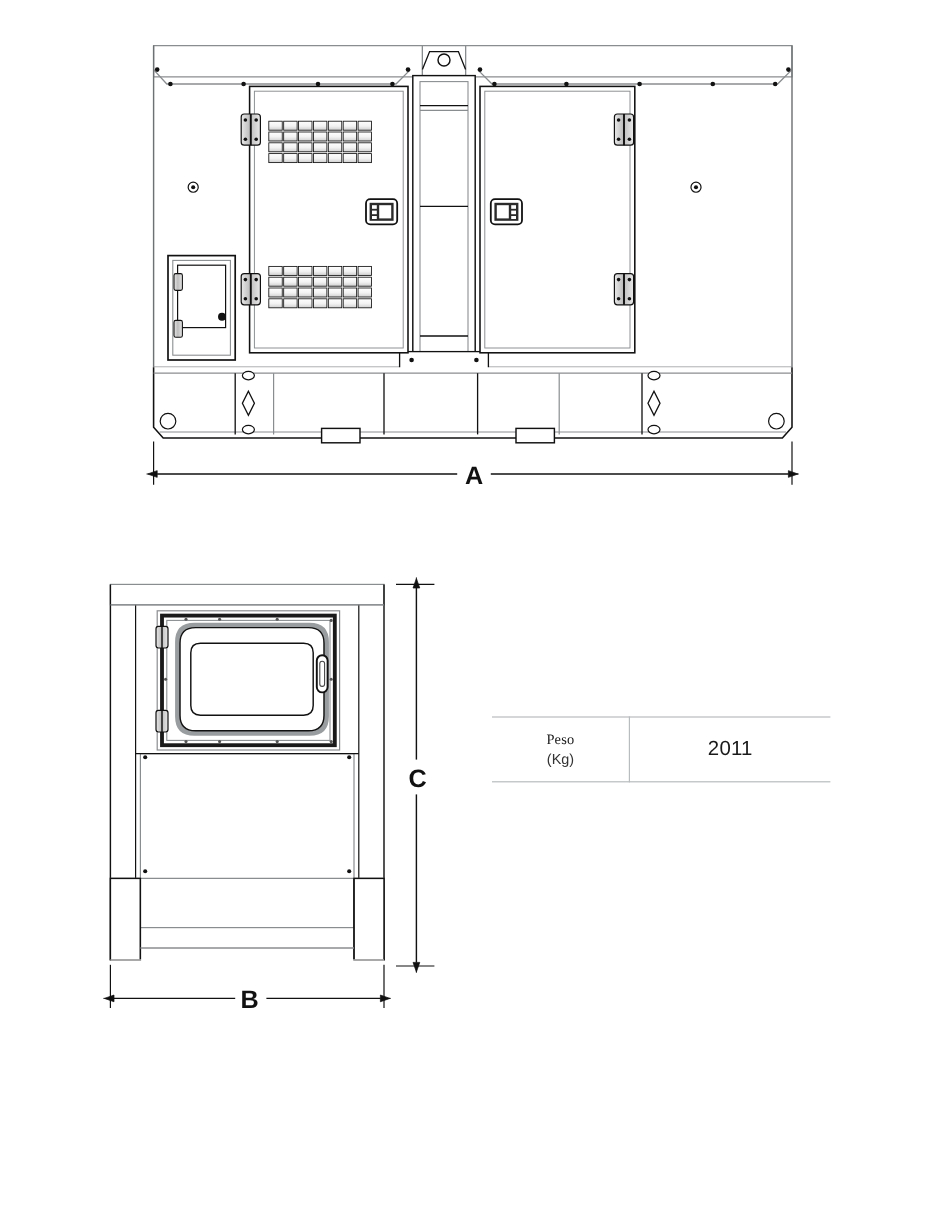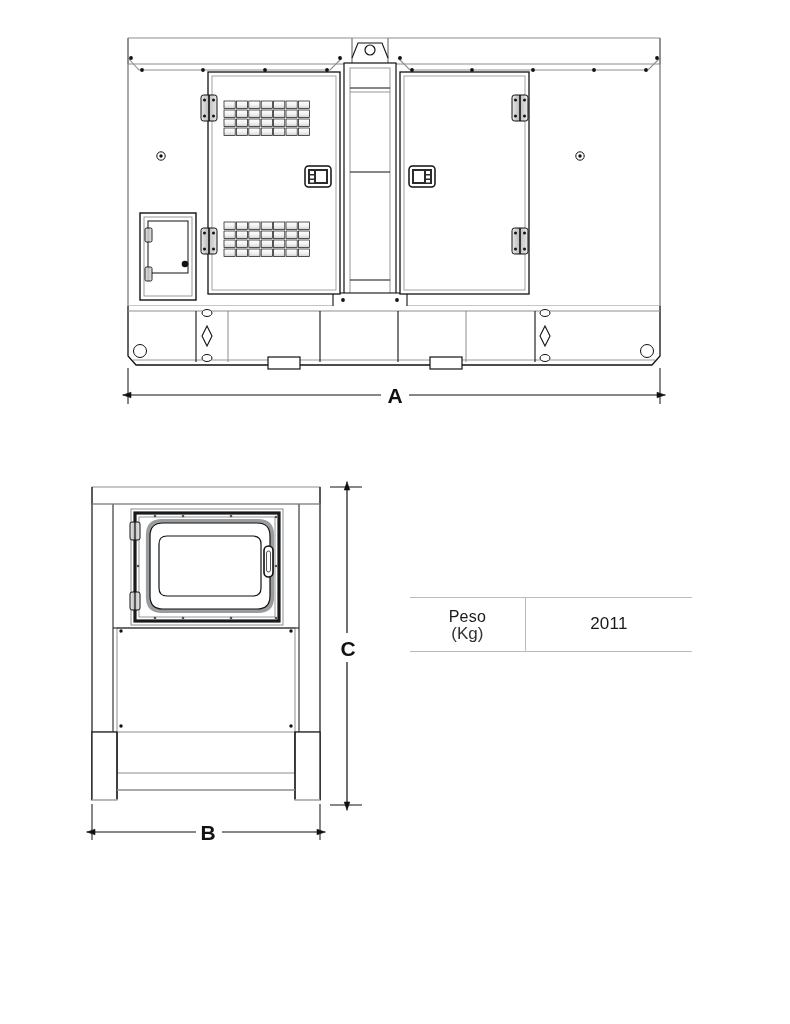--- a/index.html
+++ b/index.html
@@ -53,27 +53,28 @@
   }
   #spec-table td.label-cell {
     width: 113px;
     border-right: 1px solid #b9bcbe;
   }
   #spec-table td.value-cell {
     width: 169px;
   }
   .lbl-main {
     display: block;
-    font-size: 16px;
+    font-size: 12px;
     line-height: 19px;
     letter-spacing: 0.2px;
+    font-family: Liberation Serif, serif;
   }
   .lbl-unit {
     display: block;
-    font-size: 17px;
+    font-size: 12px;
     line-height: 15px;
     color: #333333;
   }
   .val-main {
     display: block;
     font-size: 17px;
     line-height: 20px;
     letter-spacing: 0.2px;
   }
 </style>

